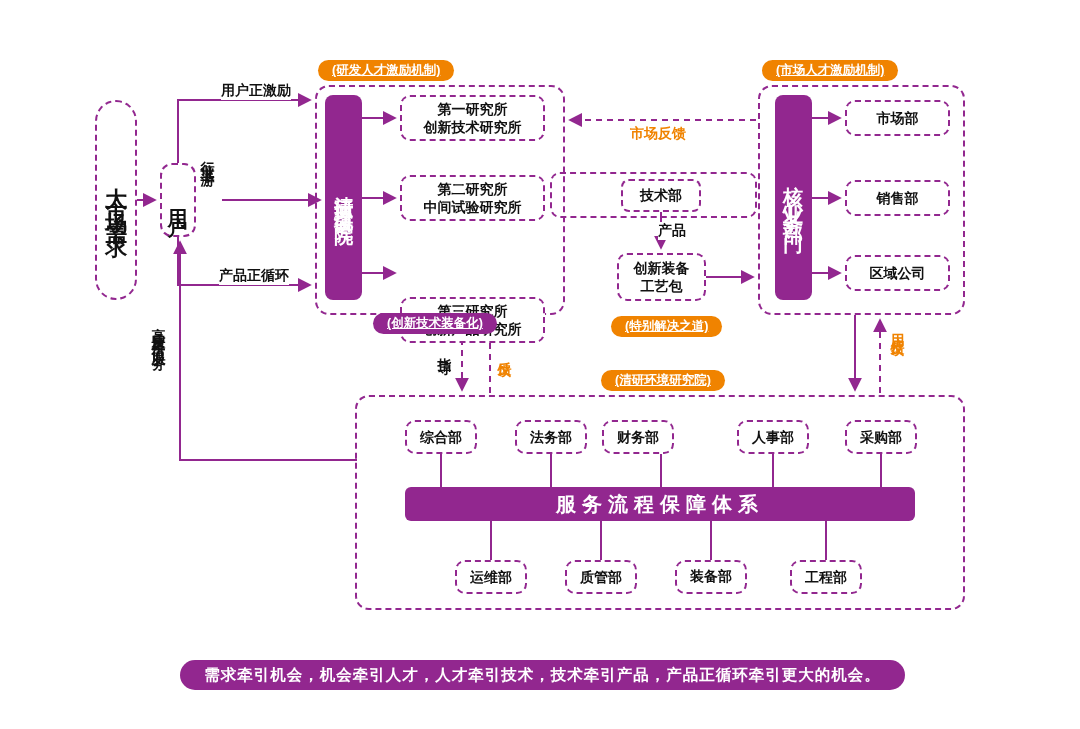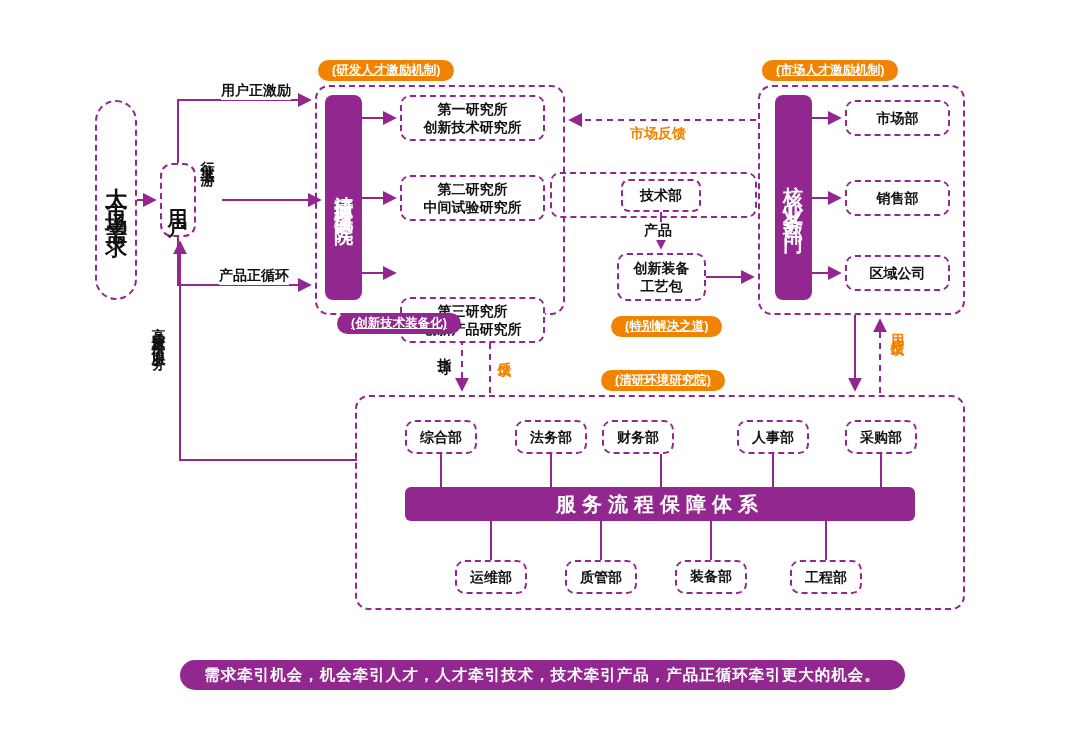--- a/index.html
+++ b/index.html
@@ -12,21 +12,21 @@
   svg.edges marker path { fill:var(--purple); }
   .container-dashed { position:absolute; border:2px dashed var(--purple); border-radius:14px; }
   .box { position:absolute; border:2px dashed var(--purple); border-radius:10px; background:#fff;
          display:flex; flex-direction:column; align-items:center; justify-content:center;
          text-align:center; font-weight:bold; color:var(--ink); font-size:14px; line-height:1.3; }
   .fill { background:var(--purple); border:none; color:#fff; }
   .vtext { writing-mode:vertical-rl; text-orientation:upright; }
   .badge { position:absolute; color:#fff; font-size:12.5px; font-weight:bold; padding:2px 14px;
            border-radius:11px; white-space:nowrap;text-decoration:underline; }
   .badge.orange { background:var(--orange); }
-  .badge.purple { background:var(--purple); }
+  .badge.purple { background:var(--purple);margin-left:36px; }
   .lbl { position:absolute; font-weight:bold; font-size:14px; color:var(--ink); white-space:nowrap; background:#fff; }
   .lbl.orange { color:var(--orange); }
   .lbl.vert { writing-mode:vertical-rl; text-orientation:upright; white-space:normal; letter-spacing:3px; }
   .slogan { position:absolute; left:180px; top:660px; width:725px; height:30px; background:var(--purple);
             color:#fff; border-radius:15px; display:flex; align-items:center; justify-content:center;
             font-size:15.5px; font-weight:bold; letter-spacing:1px; }
   .service-bar { position:absolute; left:405px; top:487px; width:510px; height:34px; background:var(--purple);
                  color:#fff; border-radius:6px; display:flex; align-items:center; justify-content:center;
                  font-size:20px; font-weight:bold; letter-spacing:6px; }
 </style>
@@ -106,21 +106,21 @@
   <div class="box" style="left:400px; top:250px; width:145px; height:46px;margin-top:47px;">
     <span>第三研究所</span>
     <span>创新产品研究所</span>
   </div>
   <div class="badge purple" style="left:337px; top:313px;">(创新技术装备化)</div>
 
   <div class="lbl orange" style="left:630px; top:125px;">市场反馈</div>
   <div class="box" style="left:621px; top:179px; width:80px; height:33px; border-radius:8px;">
     <span>技术部</span>
   </div>
-  <div class="lbl" style="left:644px; top:222px;">产品</div>
+  <div class="lbl" style="left:658px; top:222px;">产品</div>
   <div class="box" style="left:617px; top:253px; width:89px; height:48px;">
     <span>创新装备</span>
     <span>工艺包</span>
   </div>
   <div class="badge orange" style="left:611px; top:316px;">(特别解决之道)</div>
   <div class="lbl vert" style="left:436px; top:347px; background:transparent;">指导</div>
   <div class="lbl vert orange" style="left:496px; top:349px; background:transparent;">反馈</div>
 
   <div class="badge orange" style="left:762px; top:60px;">(市场人才激励机制)</div>
   <div class="box fill" style="left:775px; top:95px; width:37px; height:205px; border-radius:8px;">

